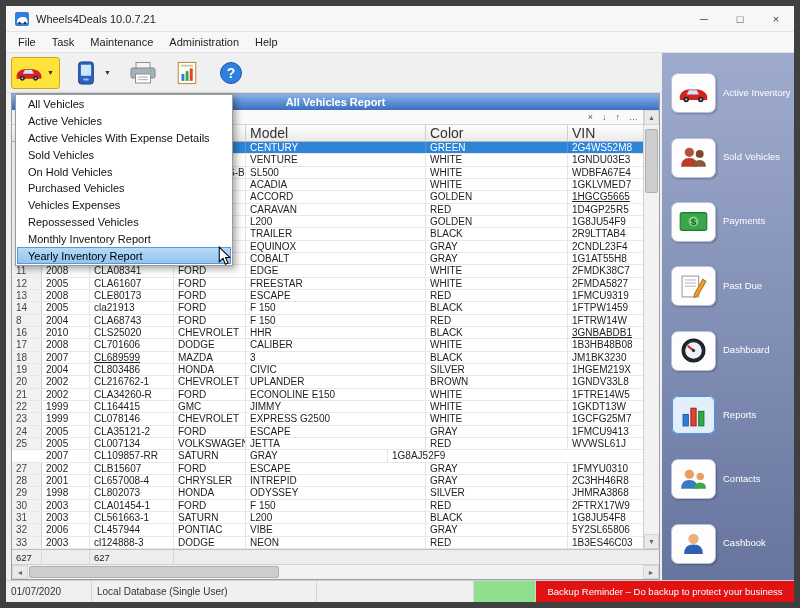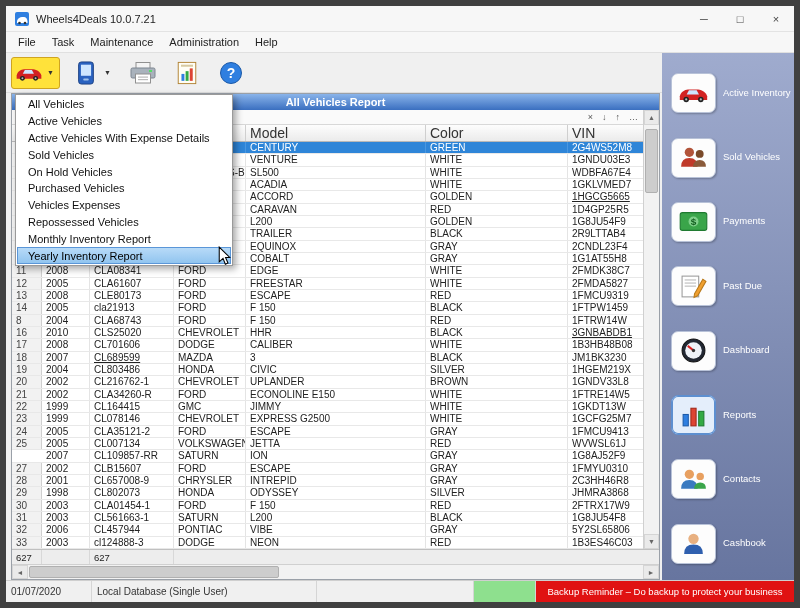--- a/index.html
+++ b/index.html
@@ -451,37 +451,36 @@
                   <div class="cell" style="width: 72px;">VOLKSWAGEN</div>
                   <div class="cell" style="width: 180px;">JETTA</div>
                   <div class="cell" style="width: 142px;">RED</div>
                   <div class="cell" style="flex: 1 1 0%; border-right: none;">WVWSL61J</div>
                 </div>
                 <div class="grid-row">
                   <div class="cell c-num" style="width: 30px; margin-top: 35px;">26</div>
                   <div class="cell" style="width: 48px;">2007</div>
                   <div class="cell" style="width: 84px;">CL109857-RR</div>
                   <div class="cell" style="width: 72px;">SATURN</div>
-                  <div class="cell" style="width: 180px;">ION</div>
                   <div class="cell" style="width: 142px;">GRAY</div>
                   <div class="cell" style="flex: 1 1 0%; border-right: none;">1G8AJ52F9</div>
                 </div>
                 <div class="grid-row">
                   <div class="cell c-num" style="width: 30px;">27</div>
                   <div class="cell" style="width: 48px;">2002</div>
                   <div class="cell" style="width: 84px;">CLB15607</div>
                   <div class="cell" style="width: 72px;">FORD</div>
                   <div class="cell" style="width: 180px;">ESCAPE</div>
                   <div class="cell" style="width: 142px;">GRAY</div>
                   <div class="cell" style="flex: 1 1 0%; border-right: none;">1FMYU0310</div>
                 </div>
                 <div class="grid-row">
                   <div class="cell c-num" style="width: 30px;">28</div>
                   <div class="cell" style="width: 48px;">2001</div>
-                  <div class="cell" style="width: 84px;">CL657008-9</div>
+                  <div class="cell" style="width: 84px;">CL657008-4</div>
                   <div class="cell" style="width: 72px;">CHRYSLER</div>
                   <div class="cell" style="width: 180px;">INTREPID</div>
                   <div class="cell" style="width: 142px;">GRAY</div>
                   <div class="cell" style="flex: 1 1 0%; border-right: none;">2C3HH46R8</div>
                 </div>
                 <div class="grid-row">
                   <div class="cell c-num" style="width: 30px;">29</div>
                   <div class="cell" style="width: 48px;">1998</div>
                   <div class="cell" style="width: 84px;">CL802073</div>
                   <div class="cell" style="width: 72px;">HONDA</div>

